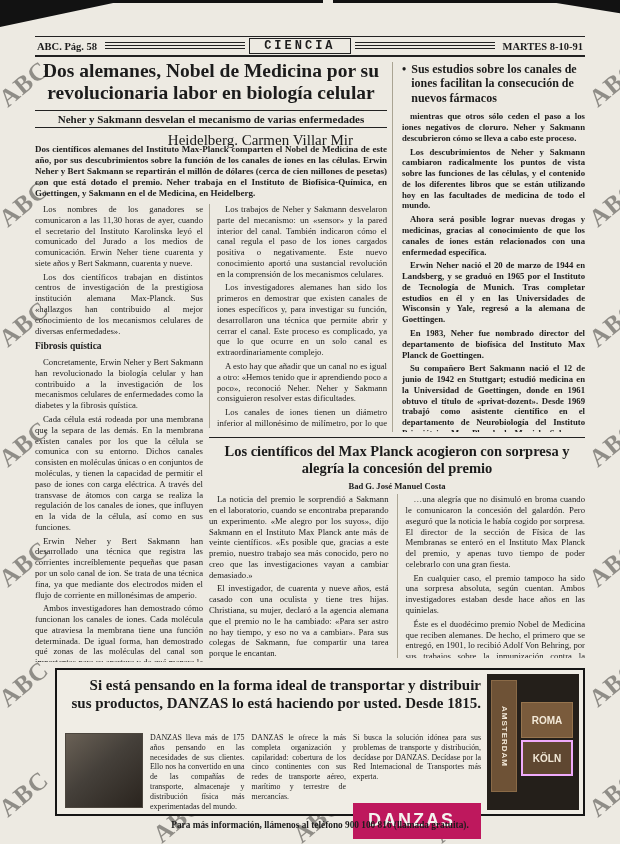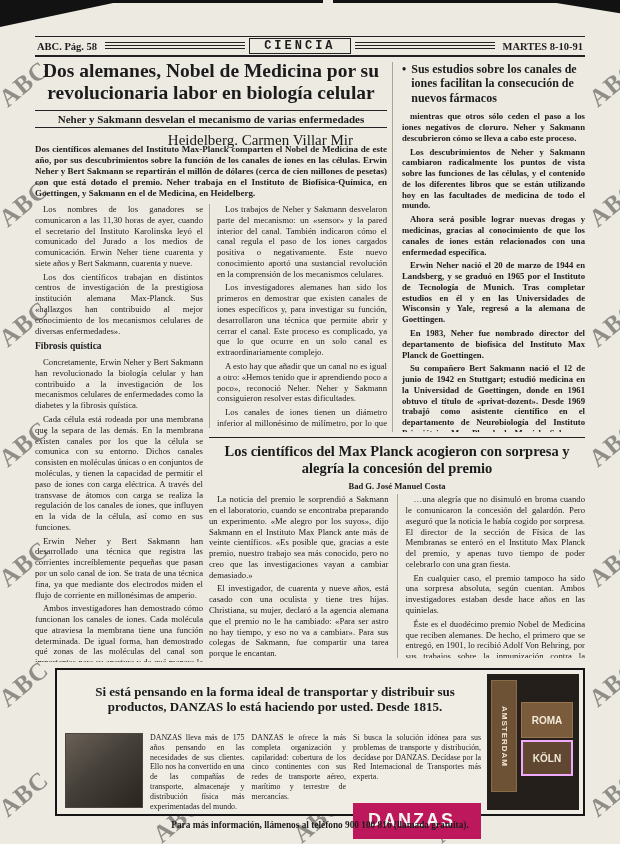--- a/index.html
+++ b/index.html
@@ -62,21 +62,21 @@
   .article2 { position:absolute; top:430px; left:209px; width:376px; height:232px;
               border-top:1.2px solid #222; padding-top:5px; overflow:hidden;margin-top:7px; }
   .headline2 { text-align:center; font-weight:bold; font-size:14.5px; line-height:1.18; }
   .byline2 { text-align:center; font-size:8.6px; font-weight:bold; margin:4px 0 3px 0; }
   .a2cols { display:flex; margin-top:2px; }
   .a2col { flex:1; font-size:8.7px; line-height:1.24; text-align:justify; overflow:hidden; height:164px; }
   .a2col + .a2col { border-left:1px solid #aaa493; padding-left:8px; margin-left:8px; }
   
   .ad { position:absolute; top:668px; left:55px; width:530px; height:148px;
         border:2px solid #161616; background:#f0ede5; }
-  .ad-headline { margin:14px 102px 5px 12px; text-align:center; font-weight:bold; font-size:13px; line-height:1.18; }
+  .ad-headline { margin:7px 102px 5px 12px; text-align:right; font-weight:bold; font-size:15px; line-height:1.18; }
   .ad-body { position:absolute; left:8px; top:63px; right:102px; bottom:6px; display:flex; gap:7px; }
   .ad-photo { width:78px; flex:0 0 78px; background:linear-gradient(140deg,#6a6156 0%,#45403a 45%,#2a241e 100%); border:1px solid #4c463e; }
   .ad-col { flex:1; font-size:7.9px; line-height:1.24; text-align:justify; }
   .ad-right { width:128px; flex:0 0 128px; display:flex; flex-direction:column; gap:21px; }
   .ad-col3 { font-size:7.9px; line-height:1.24; text-align:justify; flex:1; }
   .ad-logo { background:#be185d; color:#f5f5f0; text-align:center;
              font-family:"Liberation Sans", sans-serif; font-weight:bold; font-size:18px;
              letter-spacing:2px; padding:7px 11px 8px 0; }
   .ad-crates { position:absolute; top:4px; right:4px; width:92px; bottom:4px; background:#241f1a; overflow:hidden; }
   .crate { position:absolute; display:flex; align-items:center; justify-content:center;

